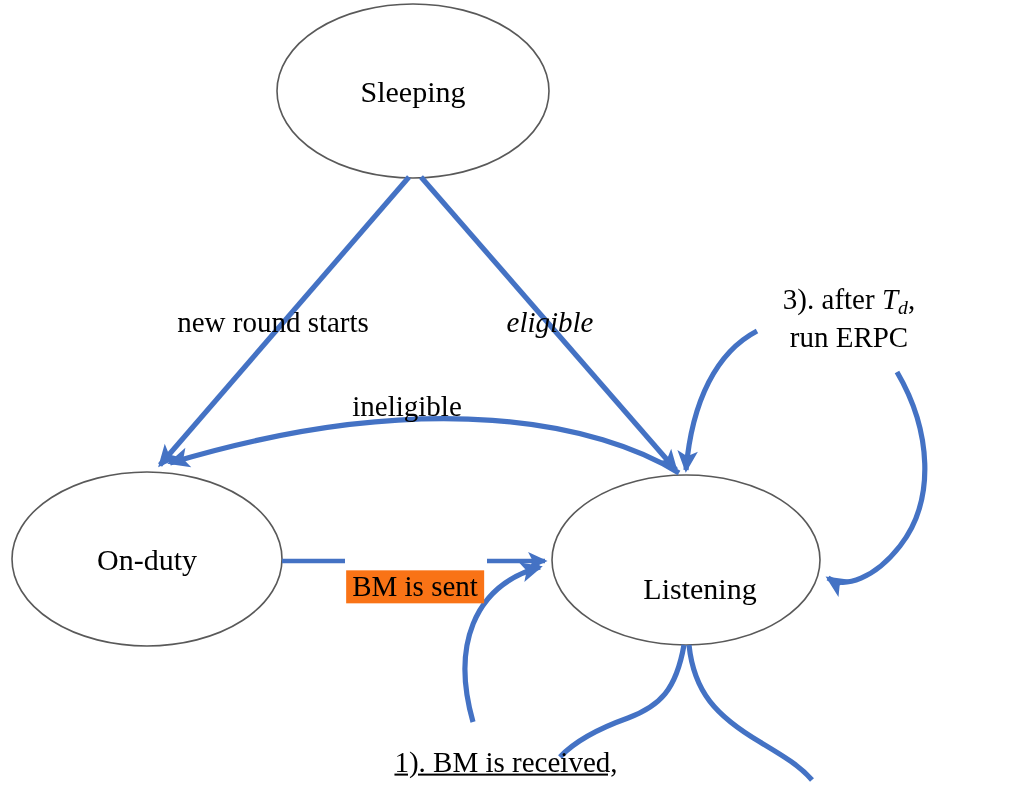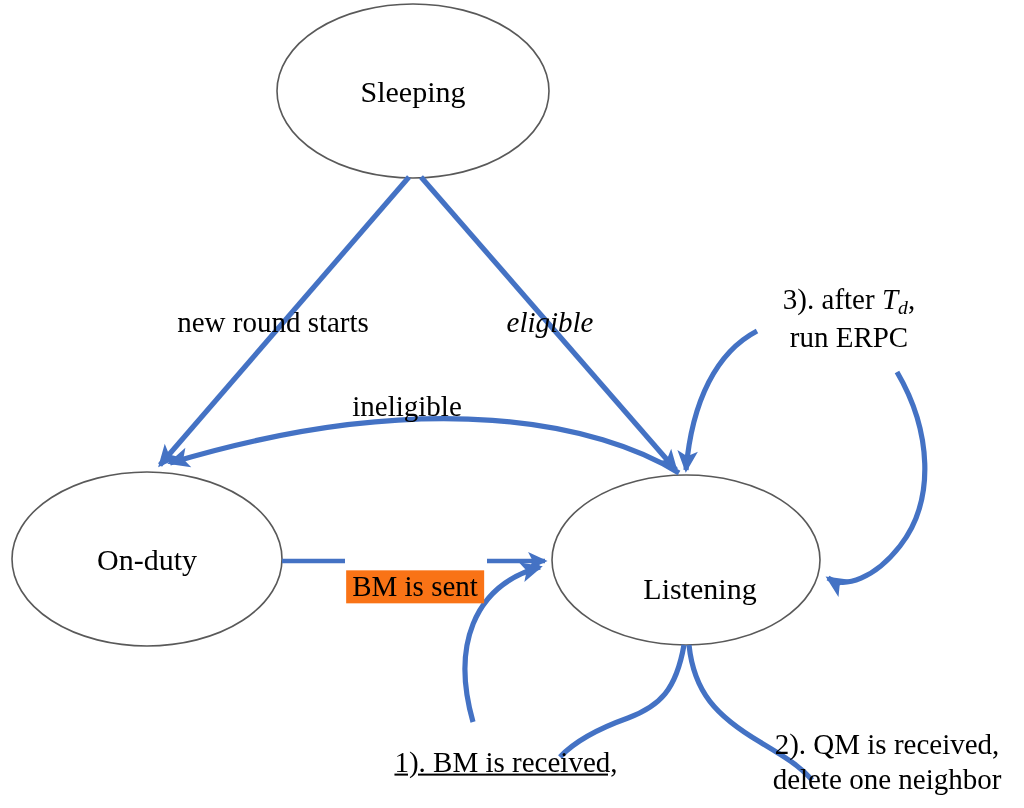--- a/index.html
+++ b/index.html
@@ -112,23 +112,19 @@
   <div class="edge-label" style="left:550px; top:323px;font-style:italic;">eligible</div>
 
   <div class="edge-label" style="left:407px; top:407px;">ineligible</div>
 
   <div class="edge-label" style="left:415px; top:587px; background:#f97316; padding:0 6px;">BM is sent</div>
 
   <div class="edge-label two-line" style="left:506px; top:762px;text-decoration:underline;">
     <span class="lbl-line">1). BM is received,</span>
   </div>
 
-  <div class="edge-label two-line" style="left:887px; top:762px;">
-    <span class="lbl-line">2). QM is received,</span>
-    <span class="lbl-line">delete one neighbor</span>
-  </div>
 
   <div class="edge-label two-line" style="left:849px; top:318px;">
     <span class="lbl-line"><span>3). after </span><span class="math-var">T</span><span class="math-sub">d</span><span>,</span></span>
     <span class="lbl-line">run ERPC</span>
   </div>
 
 </div>
 
 </body></html>

